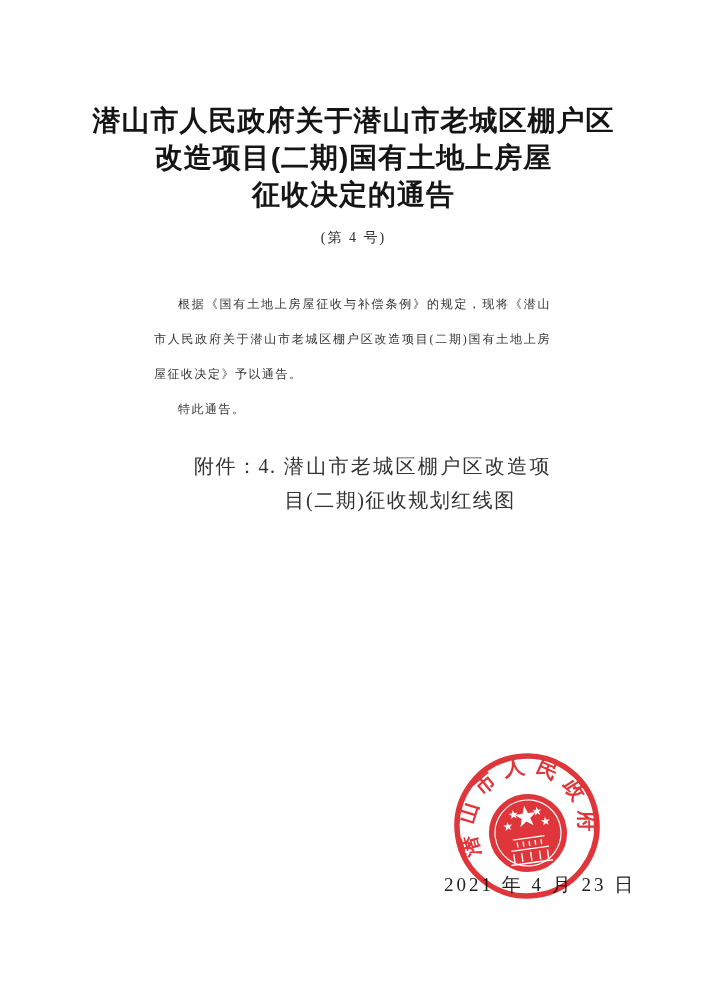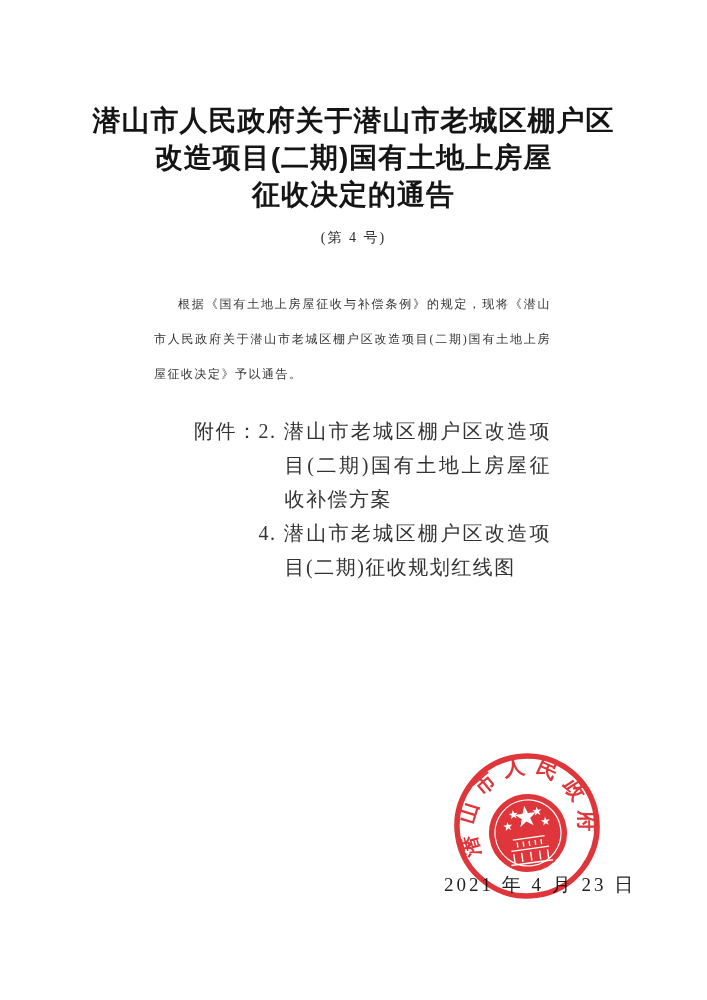--- a/index.html
+++ b/index.html
@@ -79,26 +79,26 @@
 <div class="page">
 
   <h1 class="doc-title">潜山市人民政府关于潜山市老城区棚户区
 改造项目(二期)国有土地上房屋
 征收决定的通告</h1>
 
   <div class="doc-number">(第 4 号)</div>
 
   <div class="doc-body">
     <p>根据《国有土地上房屋征收与补偿条例》的规定，现将《潜山市人民政府关于潜山市老城区棚户区改造项目(二期)国有土地上房屋征收决定》予以通告。</p>
+    <p>特此通告。</p>
   </div>
 
   <div class="attachments">
     <div class="att-label">附件：</div>
     <div class="att-items">
-      <div class="att-item">2. 潜山市老城区棚户区改造项目(二期)国有土地上房屋征收补偿方案</div>
       <div class="att-item">4. 潜山市老城区棚户区改造项目(二期)征收规划红线图</div>
     </div>
   </div>
 
   <div class="date-line">2021 年 4 月 23 日</div>
 
   <svg class="seal" viewBox="0 0 150 150" aria-hidden="true">
 
     <circle cx="75" cy="75" r="70" fill="none" stroke="#dd2b2f" stroke-width="5.5"></circle>
 

